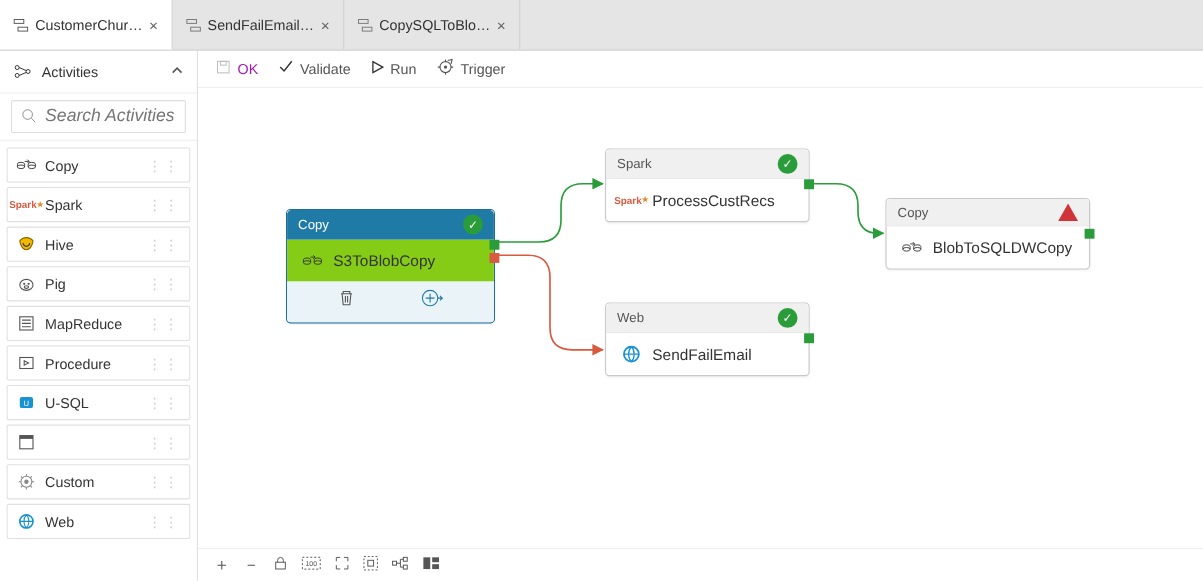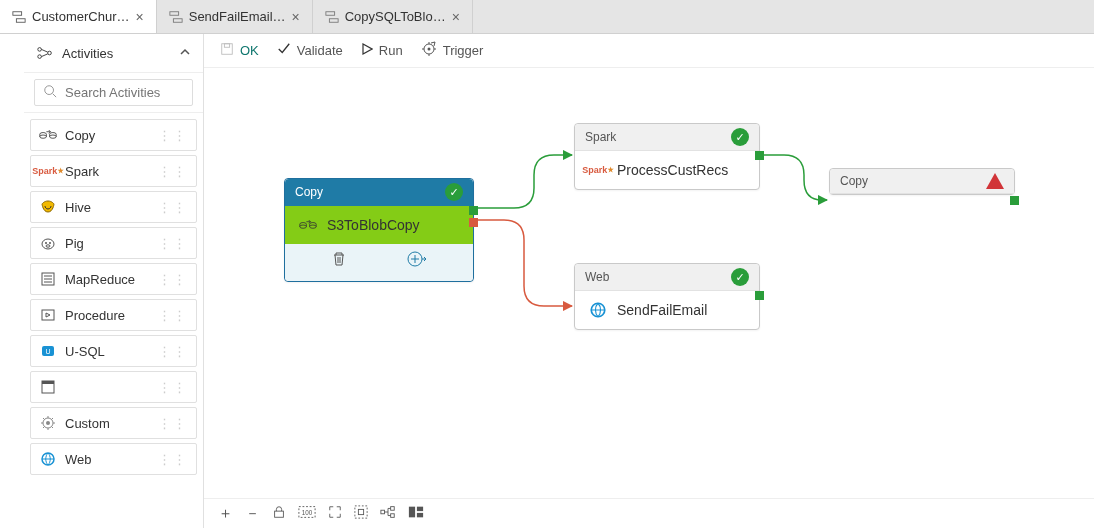--- a/index.html
+++ b/index.html
@@ -1,40 +1,40 @@
 <!DOCTYPE html>
 <html><head>
 <meta charset="utf-8">
 <style>
   * { box-sizing: border-box; font-family: "Segoe UI", Arial, sans-serif; }
   body { margin:0; padding:0; width:1094px; height:528px; overflow:hidden; background:#fff; color:#333; font-size:13px; }
   .root { display:flex; flex-direction:column; width:100%; height:100%; }
   
-  .tabstrip { height:34px; background:#e5e5e5; display:flex; align-items:stretch; border-bottom:1px solid #d0d0d0; }
+  .tabstrip { height:46px; background:#e5e5e5; display:flex; align-items:stretch; border-bottom:1px solid #d0d0d0; }
   .tab { display:flex; align-items:center; gap:6px; padding:0 12px; border-right:1px solid #d0d0d0; cursor:pointer; }
   .tab.active { background:#fff; }
   .tab .close { color:#666; font-size:14px; }
   
-  .main { flex:1; display:flex; min-height:0;margin-left:24px; }
+  .main { flex:1; display:flex; min-height:0; }
   
   .sidebar { width:180px; border-right:1px solid #e0e0e0; display:flex; flex-direction:column; }
   .panel-header { display:flex; align-items:center; gap:8px; padding:10px 12px; border-bottom:1px solid #eee; }
   .panel-header .chev { margin-left:auto; }
   .search-wrap { padding:6px 10px; border-bottom:1px solid #eee; }
   .search { display:flex; align-items:center; gap:6px; border:1px solid #ddd; border-radius:2px; padding:4px 8px; }
-  .search input { border:none; outline:none; width:100%; font-size:13px; color:#666; }
+  .search input { border:none; outline:none; width:100%; font-size:16px; color:#666; font-style:italic; }
   .act-list { padding:6px 6px; display:flex; flex-direction:column; gap:4px; }
   .act-item { display:flex; align-items:center; gap:8px; border:1px solid #e0e0e0; border-radius:2px; padding:6px 8px; cursor:grab; }
   .act-item .grip { margin-left:auto; color:#ccc; letter-spacing:2px; }
   .icon16 { width:18px; height:18px; flex:0 0 18px; display:inline-flex; align-items:center; justify-content:center; }
   
   .canvas-area { flex:1; display:flex; flex-direction:column; min-width:0; }
   .toolbar { height:34px; border-bottom:1px solid #eee; display:flex; align-items:center; gap:18px; padding:0 16px; color:#555; }
   .tbtn { display:flex; align-items:center; gap:6px; cursor:pointer; }
-  .tbtn.disabled { color:#0f766e; }
+  .tbtn.disabled { color:#a21caf; }
   .canvas { flex:1; position:relative; overflow:hidden; }
   .bottom-tools { height:30px; border-top:1px solid #eee; display:flex; align-items:center; gap:12px; padding:0 14px; color:#555; font-size:15px; }
   
   .node { position:absolute; border:1px solid #c9c9c9; border-radius:4px; background:#fff; box-shadow:0 1px 2px rgba(0,0,0,.05); }
   .node .header { display:flex; align-items:center; justify-content:space-between; padding:4px 10px; border-bottom:1px solid #e2e2e2; background:#f0f0f0; border-radius:4px 4px 0 0; font-size:12px; color:#555; }
   .node .body { display:flex; align-items:center; gap:10px; padding:10px 14px; font-size:14px; color:#333; }
   .node.selected { border-color:#1f6f9e; }
   .node.selected .header { background:#1f7ba6; color:#fff; border-bottom-color:#1f7ba6; }
   .node.selected .body { background:#84cc16; }
   .node .footer { display:flex; align-items:center; justify-content:center; gap:60px; padding:6px 0 10px; background:#eaf4f8; border-radius:0 0 4px 4px;}
@@ -334,20 +334,32 @@
             <span>SendFailEmail</span>
           </div>
           <span class="port" style="right:-5px; top:27px;"></span>
         </div>
 
         <div class="node" style="left:625px; top:100px; width:186px;">
           <div class="header">
             <span>Copy</span>
             <span class="status-warn"></span>
           </div>
+          <div class="body">
+            <span class="icon16">
+                <svg width="20" height="16" viewBox="0 0 22 14">
+                  <ellipse cx="5" cy="9" rx="4" ry="2" fill="none" stroke="#333"></ellipse>
+                  <path d="M1 9 v-3 a4 2 0 0 1 8 0 v3" fill="none" stroke="#333"></path>
+                  <ellipse cx="17" cy="9" rx="4" ry="2" fill="none" stroke="#333"></ellipse>
+                  <path d="M13 9 v-3 a4 2 0 0 1 8 0 v3" fill="none" stroke="#333"></path>
+                  <path d="M9 3 h5 l-2 -2 m2 2 l-2 2" fill="none" stroke="#333"></path>
+                </svg>
+              </span>
+            <span>BlobToSQLDWCopy</span>
+          </div>
           <span class="port" style="right:-5px; top:27px;"></span>
         </div>
       </div>
 
       <div class="bottom-tools">
         <span>＋</span>
         <span>－</span>
         <span><svg width="14" height="14" viewBox="0 0 16 16">
               <rect x="3" y="7" width="10" height="7" fill="none" stroke="#555"></rect>
               <path d="M5 7V5a3 3 0 0 1 6 0v2" fill="none" stroke="#555"></path>

